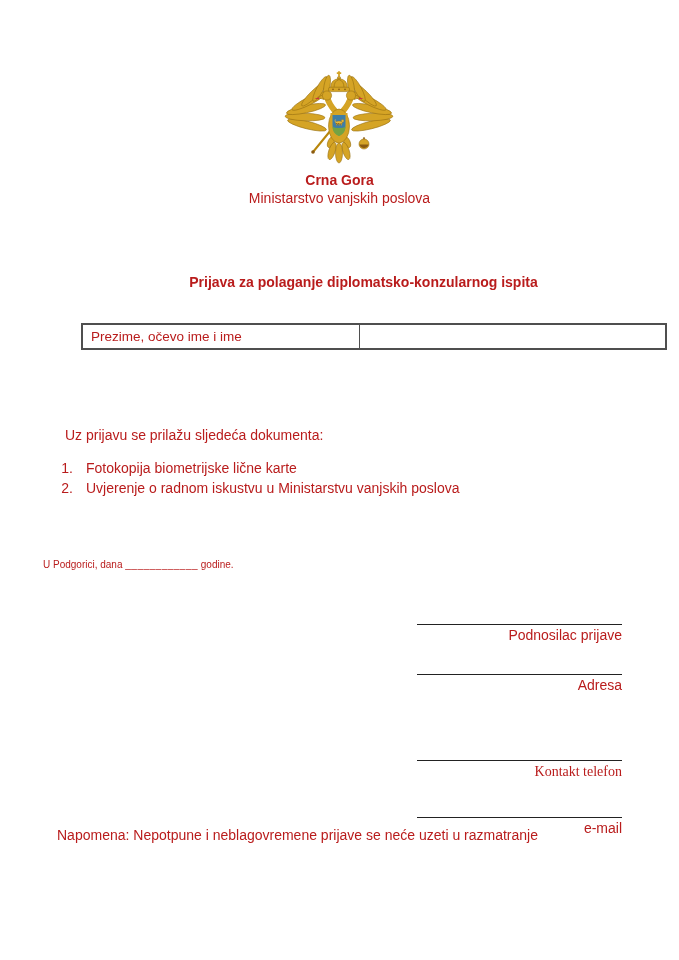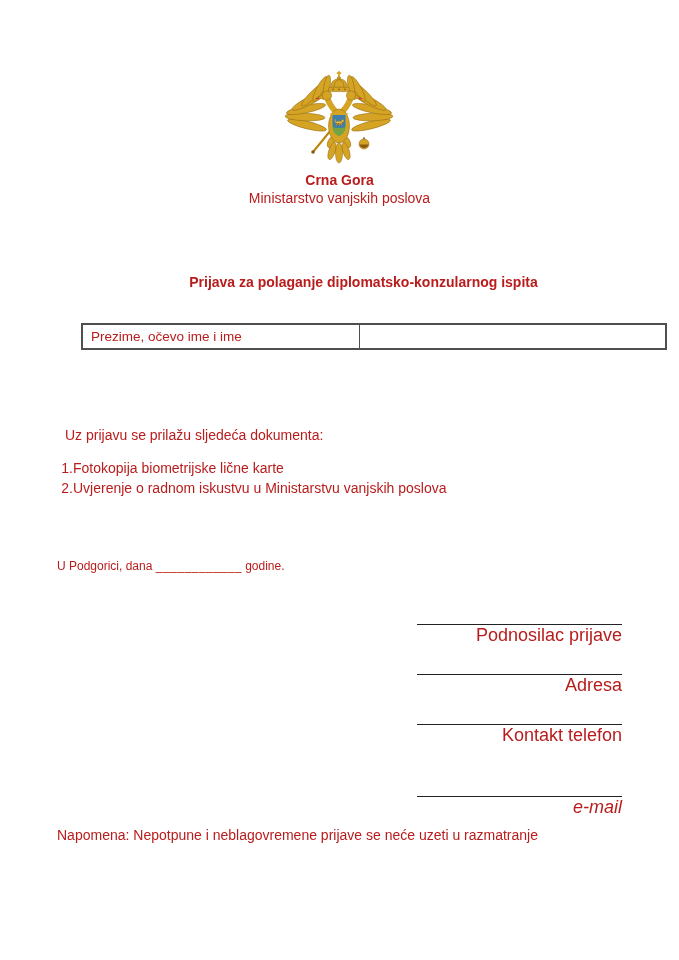--- a/index.html
+++ b/index.html
@@ -27,30 +27,30 @@
     border:1px solid #4f4f4f;
     height:25px;padding:0 8px;
     vertical-align:middle;
     box-sizing:border-box;
   }
   td.cell-label{width:277px;}
   .docs-heading{position:absolute;left:65px;top:427px;font-weight:normal;font-size:14px;}
   .docs-list{position:absolute;left:57px;top:458px;font-size:14px;}
   .docs-list .row{display:flex;line-height:20px;}
   .docs-list .num{width:16px;text-align:right;flex:0 0 auto;}
-  .docs-list .itext{}
-  .date-line{position:absolute;left:57px;top:559px;font-size:12px;}
+  .docs-list .itext{margin-left:13px;}
+  .date-line{position:absolute;left:43px;top:559px;font-size:10px;}
   .date-line .blank{letter-spacing:0.5px;}
   .sig-field{
     position:absolute;left:417px;width:205px;
-    text-align:right;font-size:18px;
+    text-align:right;font-size:14px;
   }
   .sig-line{height:0;border-top:1.4px solid #222;}
   .sig-label{padding-top:2px;line-height:17px;}
-  .sig-1{top:624px;} .sig-2{top:674px;text-align:right;} .sig-3{top:724px;} .sig-4{top:796px;font-style:italic;}
+  .sig-1{top:624px;} .sig-2{top:674px;text-align:right;} .sig-3{top:760px;font-family:Liberation Serif, serif;} .sig-4{top:817px;}
   .note{position:absolute;left:57px;top:827px;font-size:14px;}
   .note b{font-weight:normal;}
 </style>
 </head>
 <body>
 
 <div class="page">
 
   <svg class="emblem" viewBox="0 0 110 100" xmlns="http://www.w3.org/2000/svg">
     <g stroke="#9A7212" stroke-width="0.6" fill="#D5A425">

